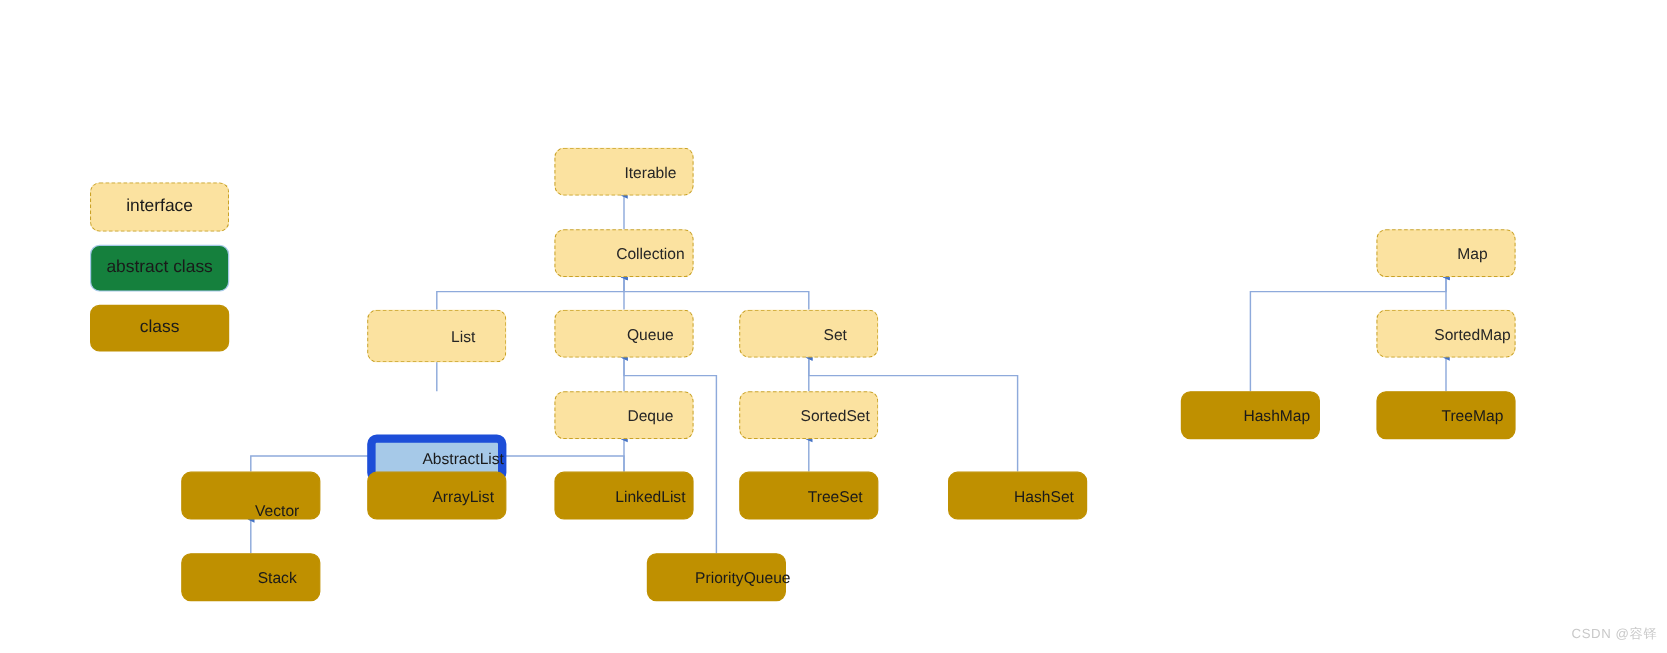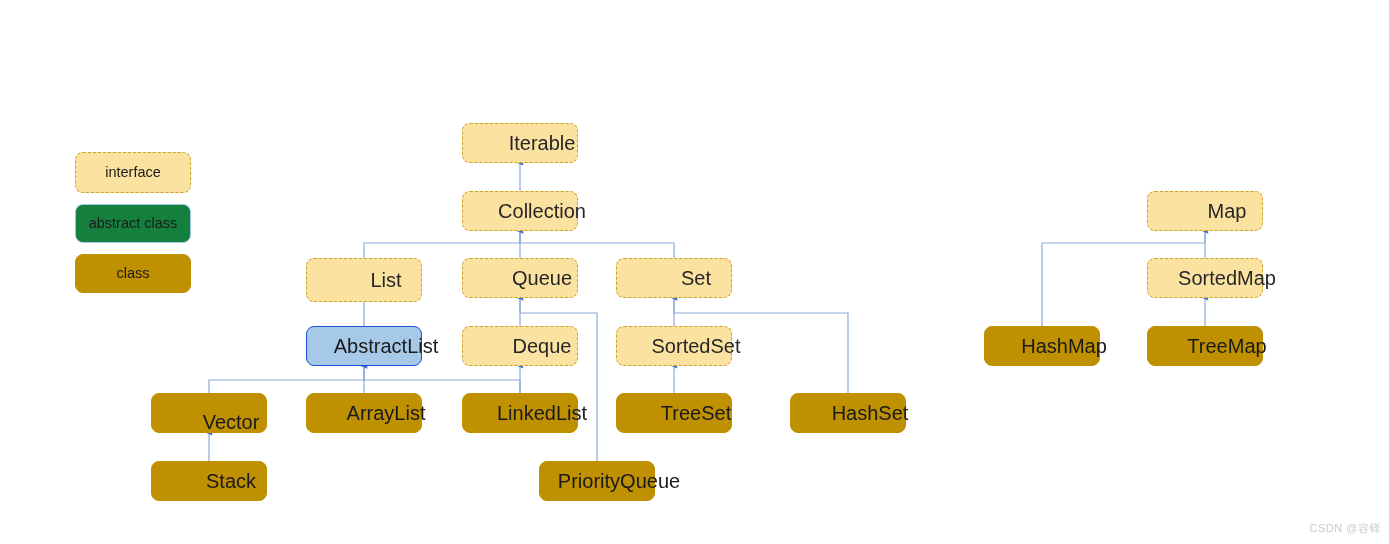--- a/index.html
+++ b/index.html
@@ -25,37 +25,38 @@
     height: 544px;
     pointer-events: none;
   }
   .node {
     position: absolute;
     box-sizing: border-box;
     display: flex;
     align-items: center;
     justify-content: center;
     border-radius: 8px;
-    font-size: 20px;
+    font-size: 13px;
     line-height: 1;
     color: #1a1a1a;
     text-align: center;
     white-space: nowrap;
     z-index: 2;
     padding-left: 44px;
   }
   .node.interface {
     background: #fbe2a0;
     border: 1px dashed #c9a227;
     color: #262626;
   }
   .node.abstract {
     background: #a6c9e8;
-    border: 1px solid #1d4ed8;
-    color: #1a1a1a;
+    border: 7px solid #1d4ed8;
+    color: #1a1a1a;
+    margin-top: 36px;
   }
   .node.klass {
     background: #bf9000;
     border: 1px solid #bf9000;
     color: #1a1a1a;
   }
   .legend-item {
     position: absolute;
     box-sizing: border-box;
     display: flex;

